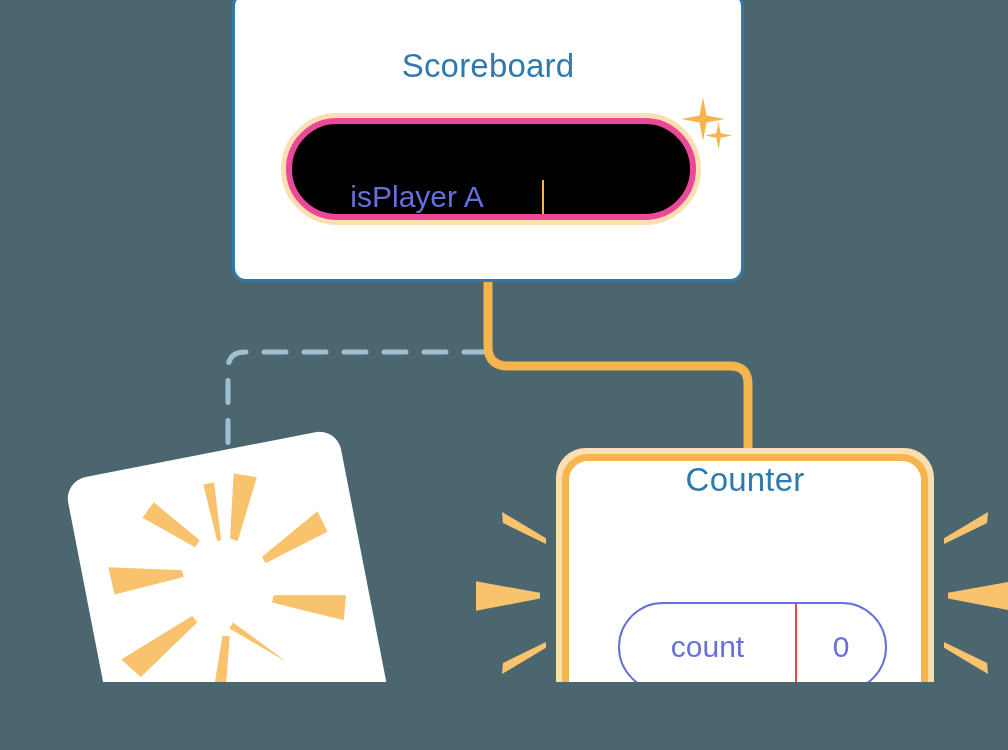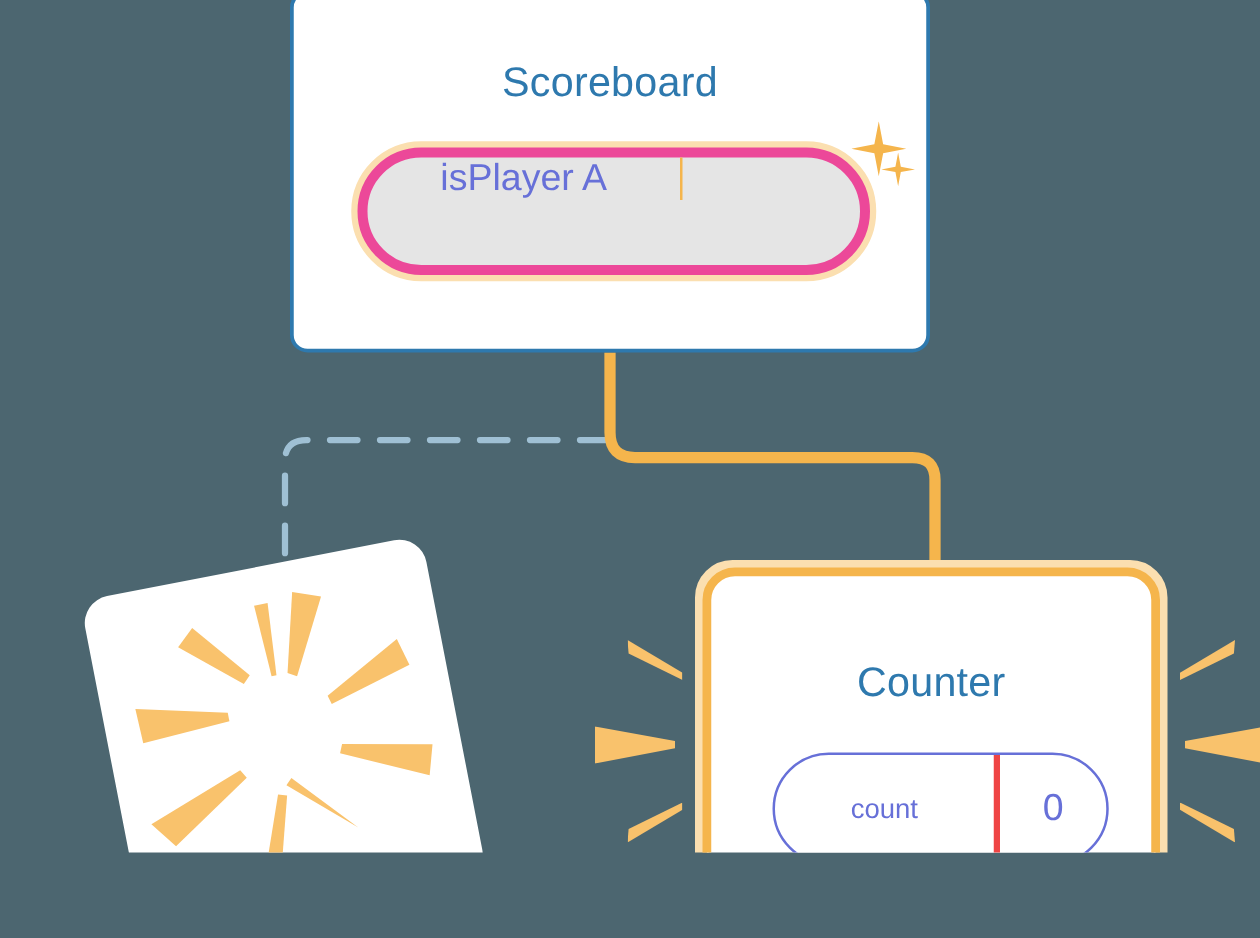--- a/index.html
+++ b/index.html
@@ -69,26 +69,26 @@
     border: 10px solid #fbdfb0;
     border-radius: 60px;
     box-sizing: border-box;
   }
   .pill-inner {
     position: absolute;
     left: -5px;
     top: -5px;
     right: -5px;
     bottom: -5px;
-    border: 8px solid #ec4899;
+    border: 6px solid #ec4899;
     border-radius: 60px;
     box-sizing: border-box;
-    background: #e5e5e5;
+    background: #000000;
     display: flex;
-    align-items: flex-start;
+    align-items: flex-end;
   }
   .pill-key, .pill-val {
     display: flex;
     align-items: center;
     justify-content: center;
     color: #6770d8;
     font-size: 30px;
   }
   .pill-key {
     flex: 0 0 250px;
@@ -134,40 +134,39 @@
   }
   #counter-inner {
     position: absolute;
     left: -5px; top: -5px; right: -5px; bottom: -5px;
     border: 7px solid #f5b54c;
     border-radius: 26px;
     background: #ffffff;
     box-sizing: border-box;
   }
   #counter-card .card-title {
-    margin-top: 66px;
     font-size: 33px;
   }
   .pill-plain {
     position: absolute;
     left: 49px;
     top: 141px;
     width: 269px;
     height: 90px;
     border: 2px solid #6770d8;
     border-radius: 46px;
     box-sizing: border-box;
     display: flex;
     align-items: stretch;
     background: #fff;
   }
   .pill-plain .pill-key {
     flex: 0 0 175px;
-    border-right: 5px solid #ef4444;
-    font-size: 22px;
+    border-right: 2px solid #ef4444;
+    font-size: 30px;
   }
   .pill-plain .pill-val {
     font-weight: 400;
     font-size: 30px;
   }
 
   
   .ray {
     position: absolute;
     background: #f9c26c;

